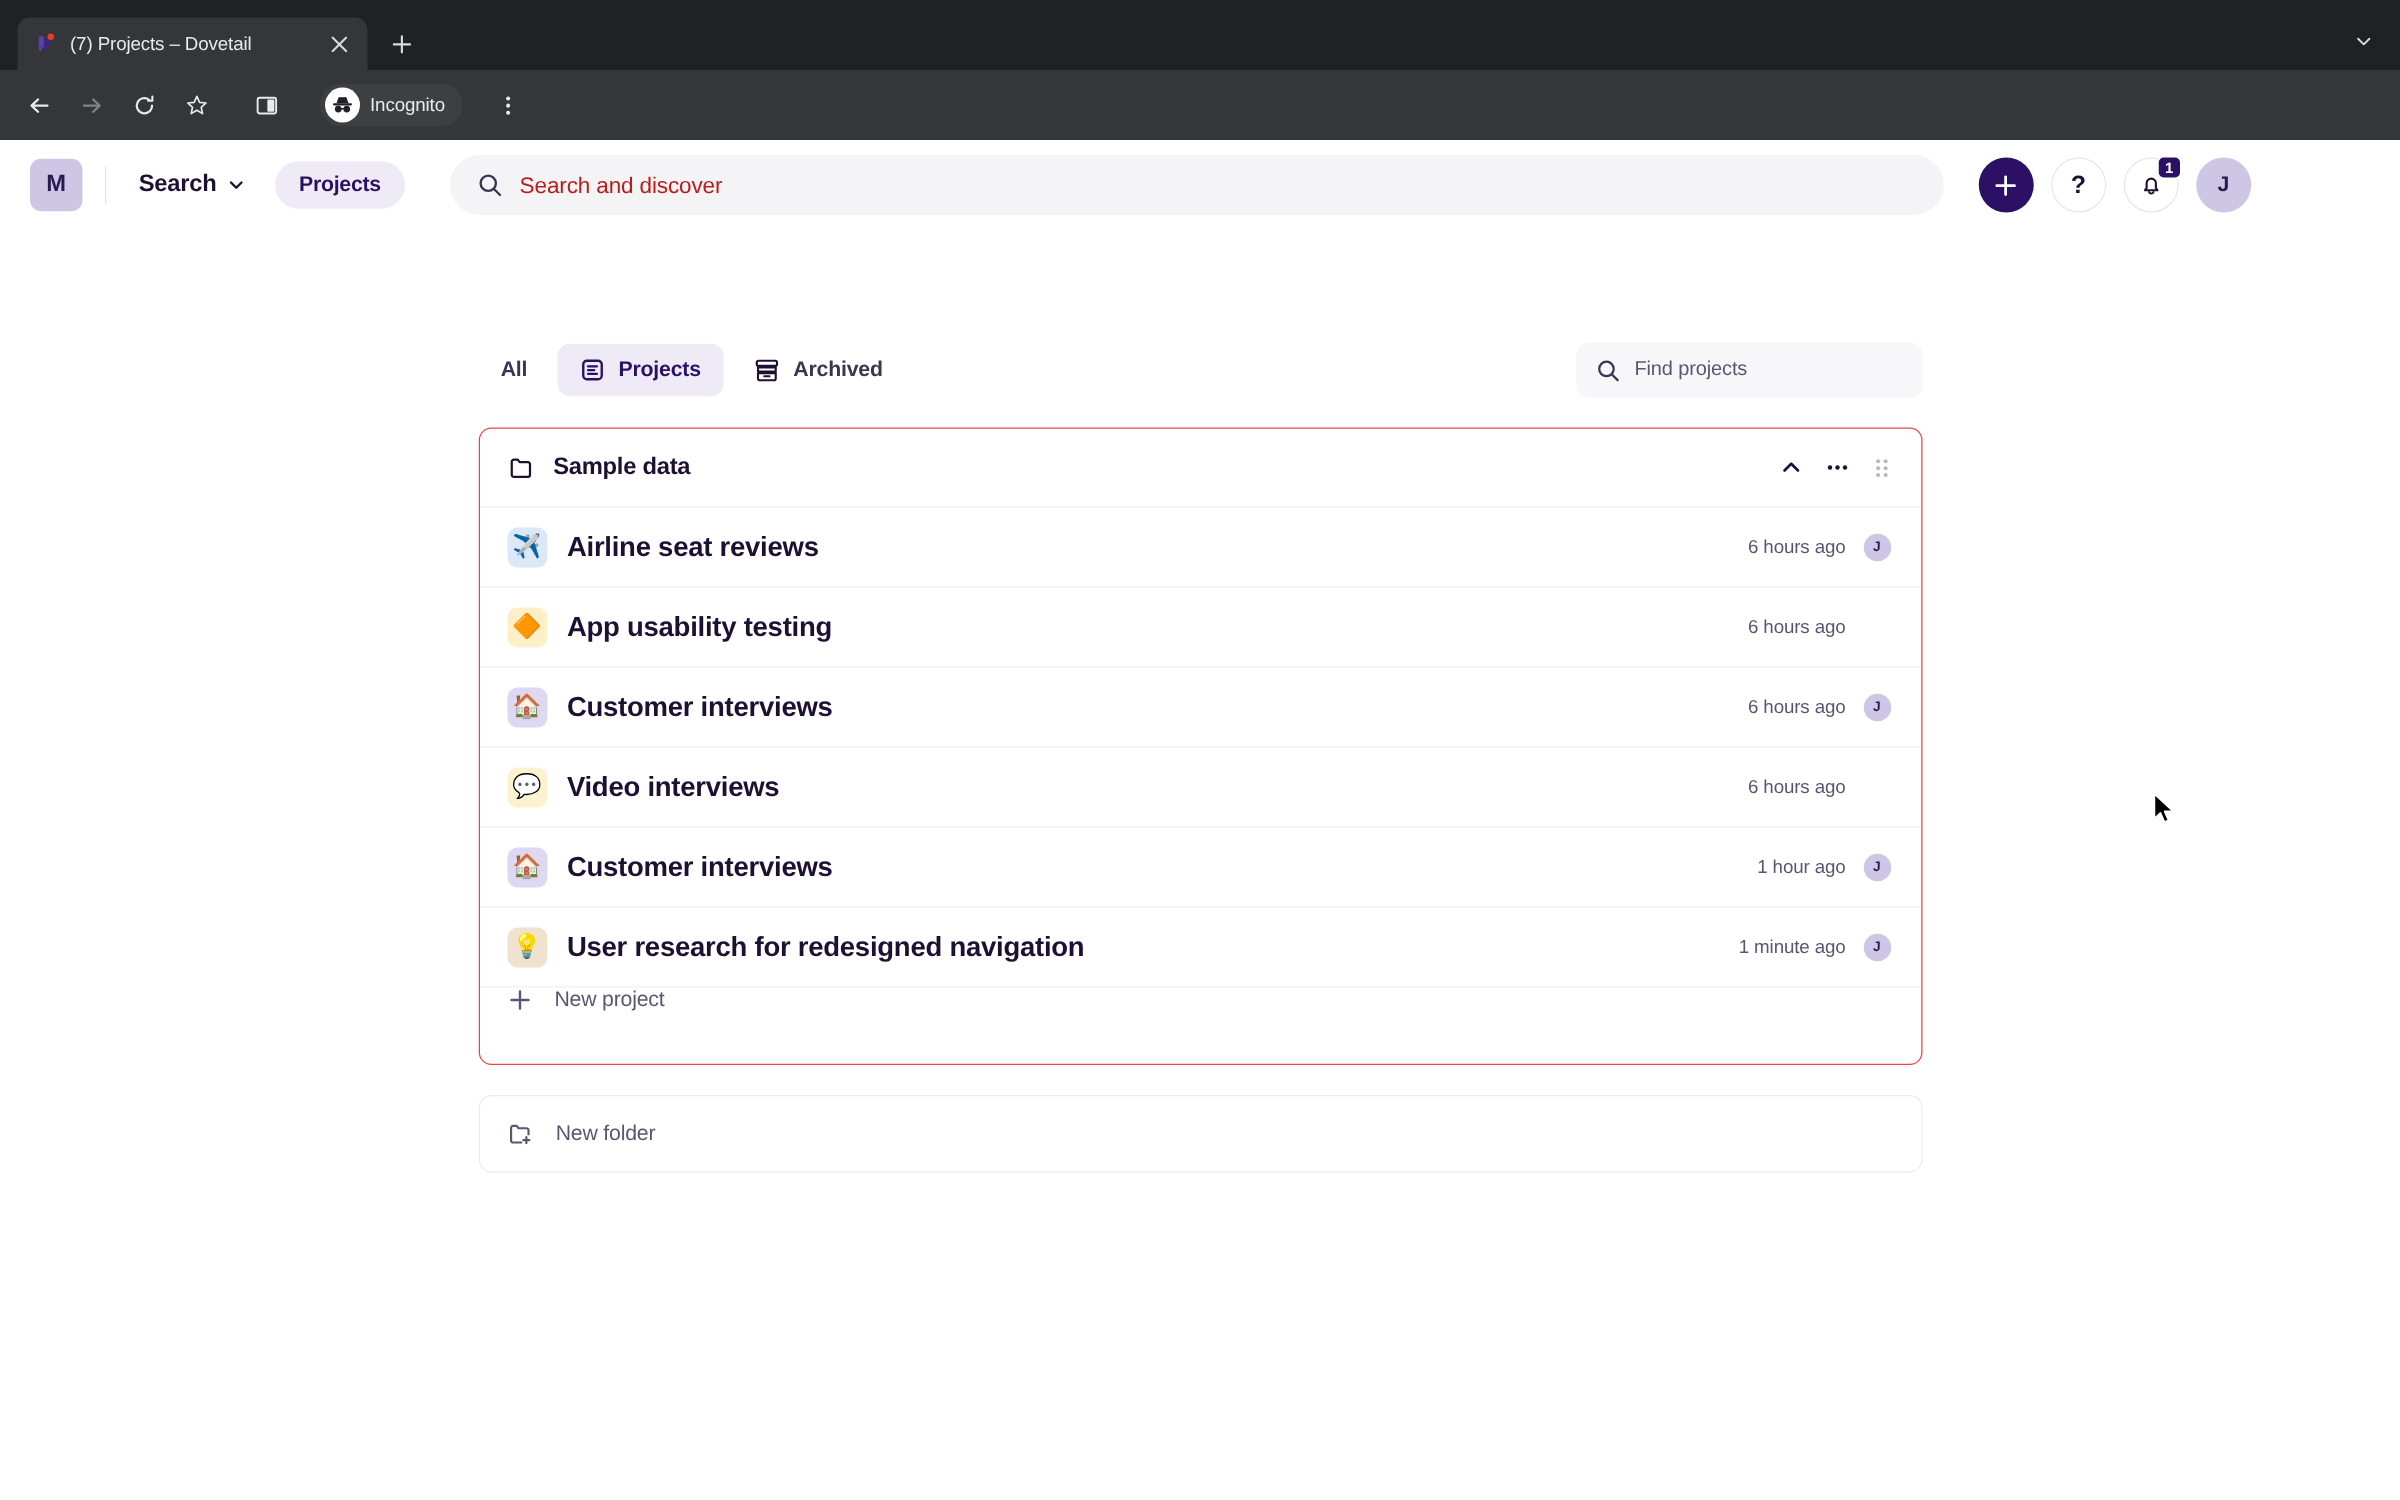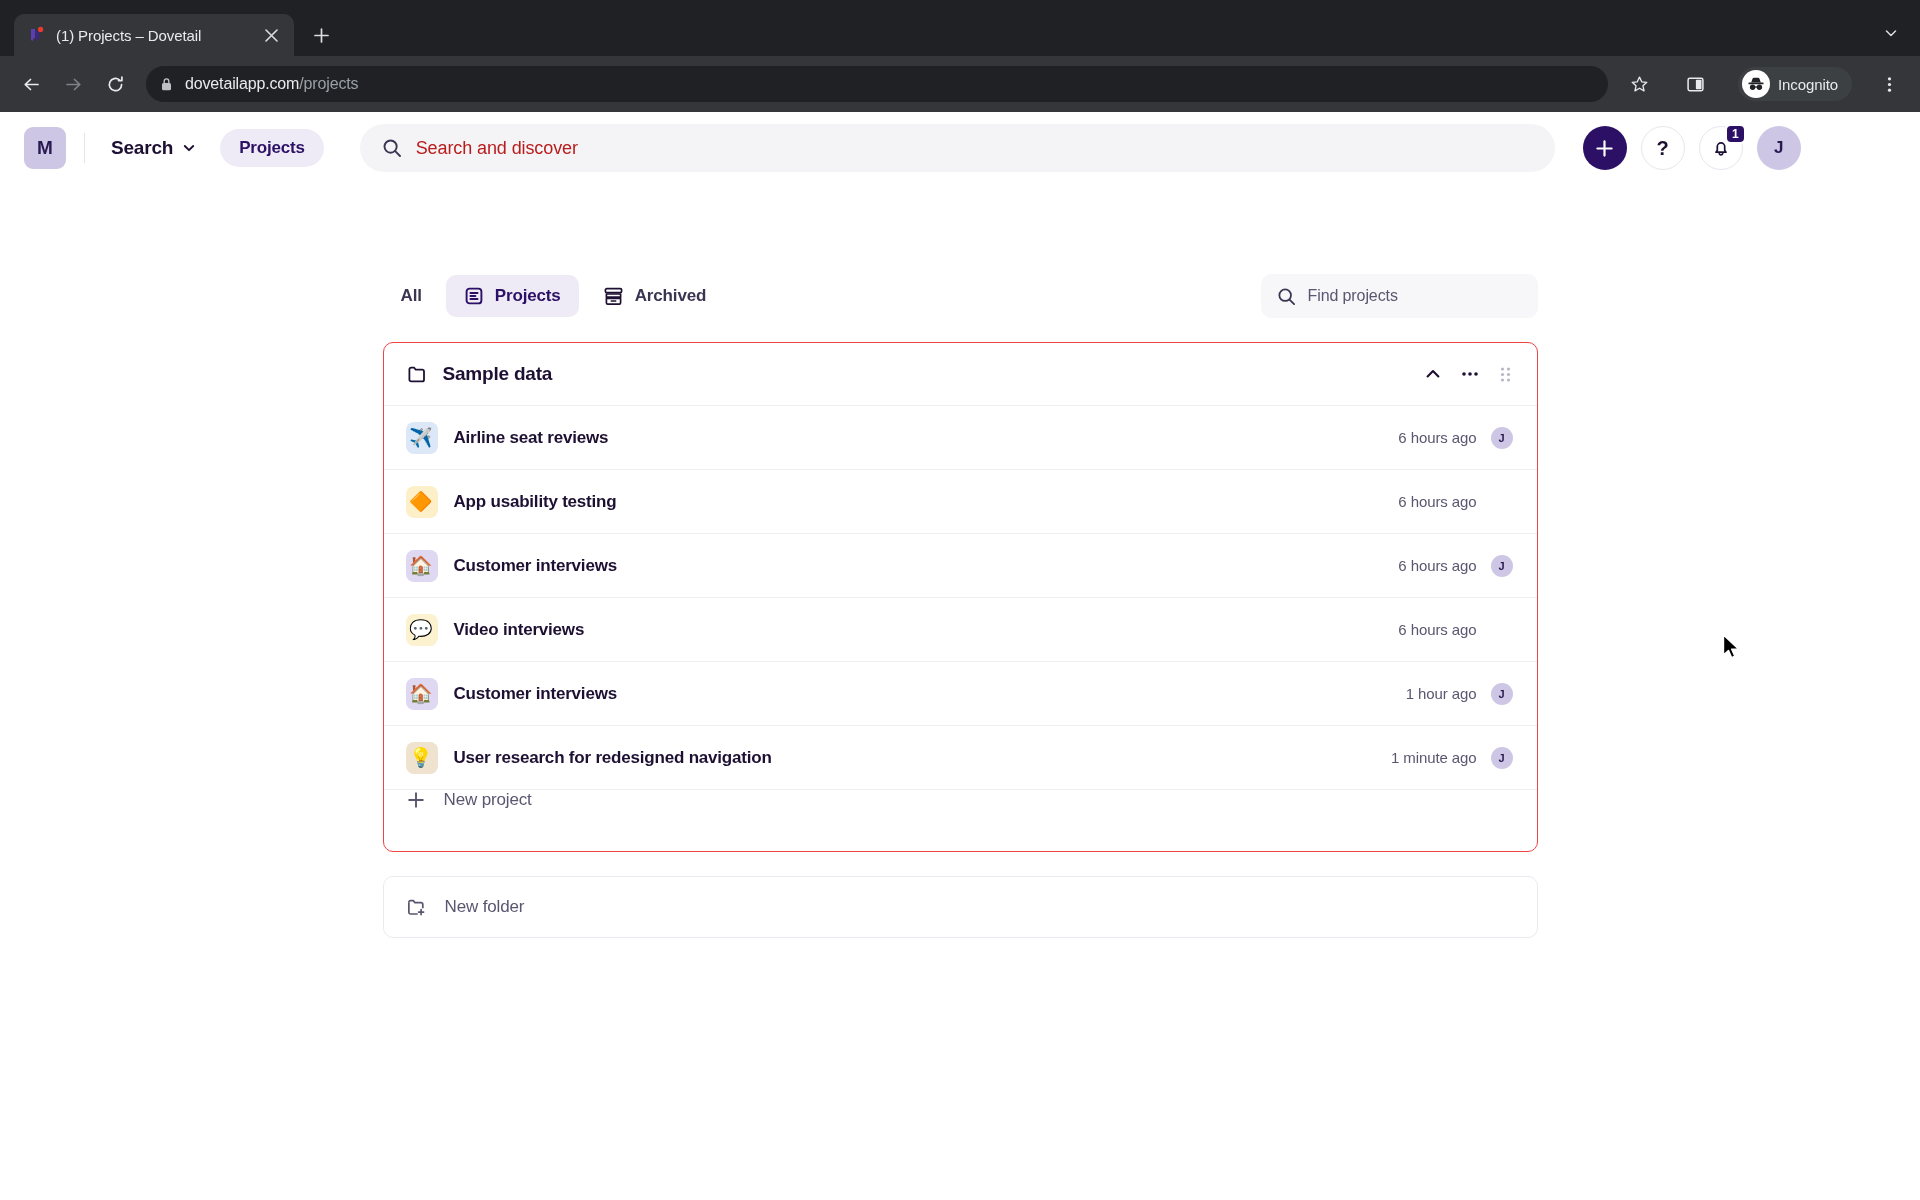--- a/index.html
+++ b/index.html
@@ -187,21 +187,21 @@
     padding: 0 24px 0 22px;
     gap: 16px;
     border-top: 1px solid #eef0f2;
   }
   .pemoji {
     width: 32px; height: 32px; border-radius: 8px;
     display:flex; align-items:center; justify-content:center;
     font-size: 19px; flex:0 0 auto;
     line-height: 1;
   }
-  .pname { font-size: 17px; font-weight: 700; color:#1e1033; letter-spacing:-0.2px; }
+  .pname { font-size: 22px; font-weight: 700; color:#1e1033; letter-spacing:-0.2px; }
   .prow-right { margin-left:auto; display:flex; align-items:center; gap: 14px; }
   .ptime { font-size: 15px; color:#5b5670; letter-spacing:-0.1px; }
   .prow-avatar {
     width: 22px; height: 22px; border-radius:50%;
     background:#cdc6e5; color:#2a1a52;
     display:flex; align-items:center; justify-content:center;
     font-size: 11px; font-weight: 700;
     flex:0 0 auto;
   }
   .prow-avatar.hidden { visibility: hidden; }
@@ -239,21 +239,21 @@
   <div class="tabstrip">
     <div class="tab">
       <span class="tab-favicon">
         <svg width="18" height="18" viewBox="0 0 18 18">
           <path d="M3 3 L7 3 L7 12 L3 12 Z" fill="#5b3fb0"></path>
           <path d="M7.5 5 L11 5 L11 13.5 L7.5 13.5 Z" fill="#3d2580"></path>
           <path d="M2.5 12 L6 12 L4.2 15.5 Z" fill="#5b3fb0"></path>
           <circle cx="12.6" cy="3.4" r="2.6" fill="#ea3a2d"></circle>
         </svg>
       </span>
-      <span class="tab-title">(1) Projects – Dovetail</span>
+      <span class="tab-title">(7) Projects – Dovetail</span>
       <span class="tab-close">
         <svg width="13" height="13" viewBox="0 0 13 13">
             <path d="M1 1 L12 12 M12 1 L1 12" stroke="#dadce0" stroke-width="1.6" stroke-linecap="round"></path>
           </svg>
       </span>
     </div>
     <div class="new-tab">
       <svg width="15" height="15" viewBox="0 0 15 15">
           <path d="M7.5 1 V14 M1 7.5 H14" stroke="#dadce0" stroke-width="1.7" stroke-linecap="round"></path>
         </svg>
@@ -278,29 +278,20 @@
           <path d="M3 9.5 H15.5 M10.5 4.5 L15.8 9.5 L10.5 14.5" stroke="#7e8185" stroke-width="1.7" fill="none" stroke-linecap="round" stroke-linejoin="round"></path>
         </svg>
     </div>
     <div class="nav-btn">
       <svg width="19" height="19" viewBox="0 0 19 19">
         <path d="M15.6 9.5 A6.1 6.1 0 1 1 13.3 4.8" stroke="#e8eaed" stroke-width="1.7" fill="none" stroke-linecap="round"></path>
         <path d="M15.9 2.2 L15.9 5.6 L12.5 5.6" stroke="#e8eaed" stroke-width="1.7" fill="none" stroke-linecap="round" stroke-linejoin="round"></path>
       </svg>
     </div>
 
-    <div class="omnibox">
-      <span style="display:flex;">
-        <svg width="13" height="15" viewBox="0 0 13 15">
-          <rect x="2" y="6" width="9" height="7.2" rx="1.5" fill="#bdc1c6"></rect>
-          <path d="M4.2 6 V4.2 a2.3 2.3 0 0 1 4.6 0 V6" stroke="#bdc1c6" stroke-width="1.35" fill="none"></path>
-        </svg>
-      </span>
-      <span class="omni-url"><span>dovetailapp.com</span><span class="dim">/projects</span></span>
-    </div>
 
     <div class="tb-right">
       <div class="tb-icon">
         <svg width="19" height="19" viewBox="0 0 20 20">
             <path d="M10 2.2 l2.3 5.0 5.4 .55 -4.05 3.65 1.15 5.35 -4.8-2.8 -4.8 2.8 1.15-5.35 -4.05-3.65 5.4-.55 Z" fill="none" stroke="#e8eaed" stroke-width="1.4" stroke-linejoin="round"></path>
           </svg>
       </div>
       <div class="tb-icon">
         <svg width="19" height="19" viewBox="0 0 20 20">
             <rect x="2.2" y="3.4" width="15.6" height="13.2" rx="1.8" fill="none" stroke="#e8eaed" stroke-width="1.6"></rect>

